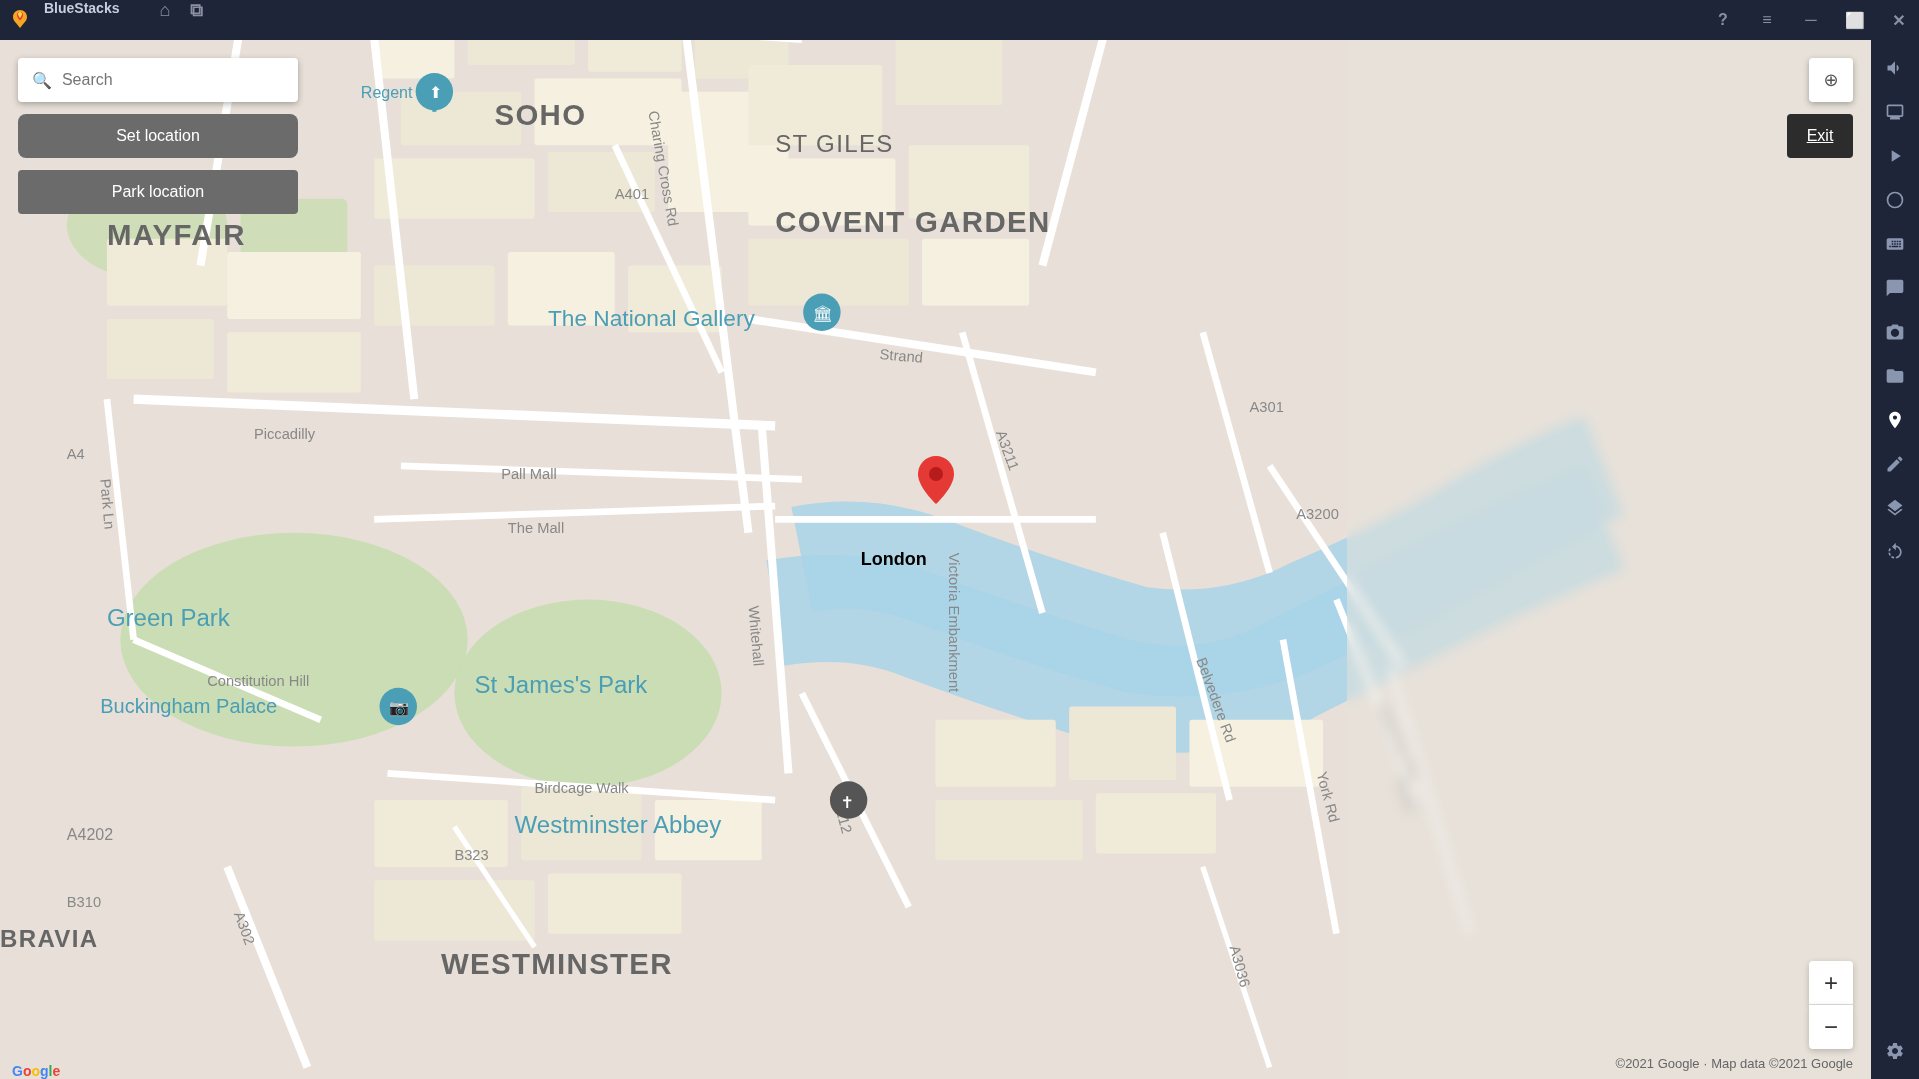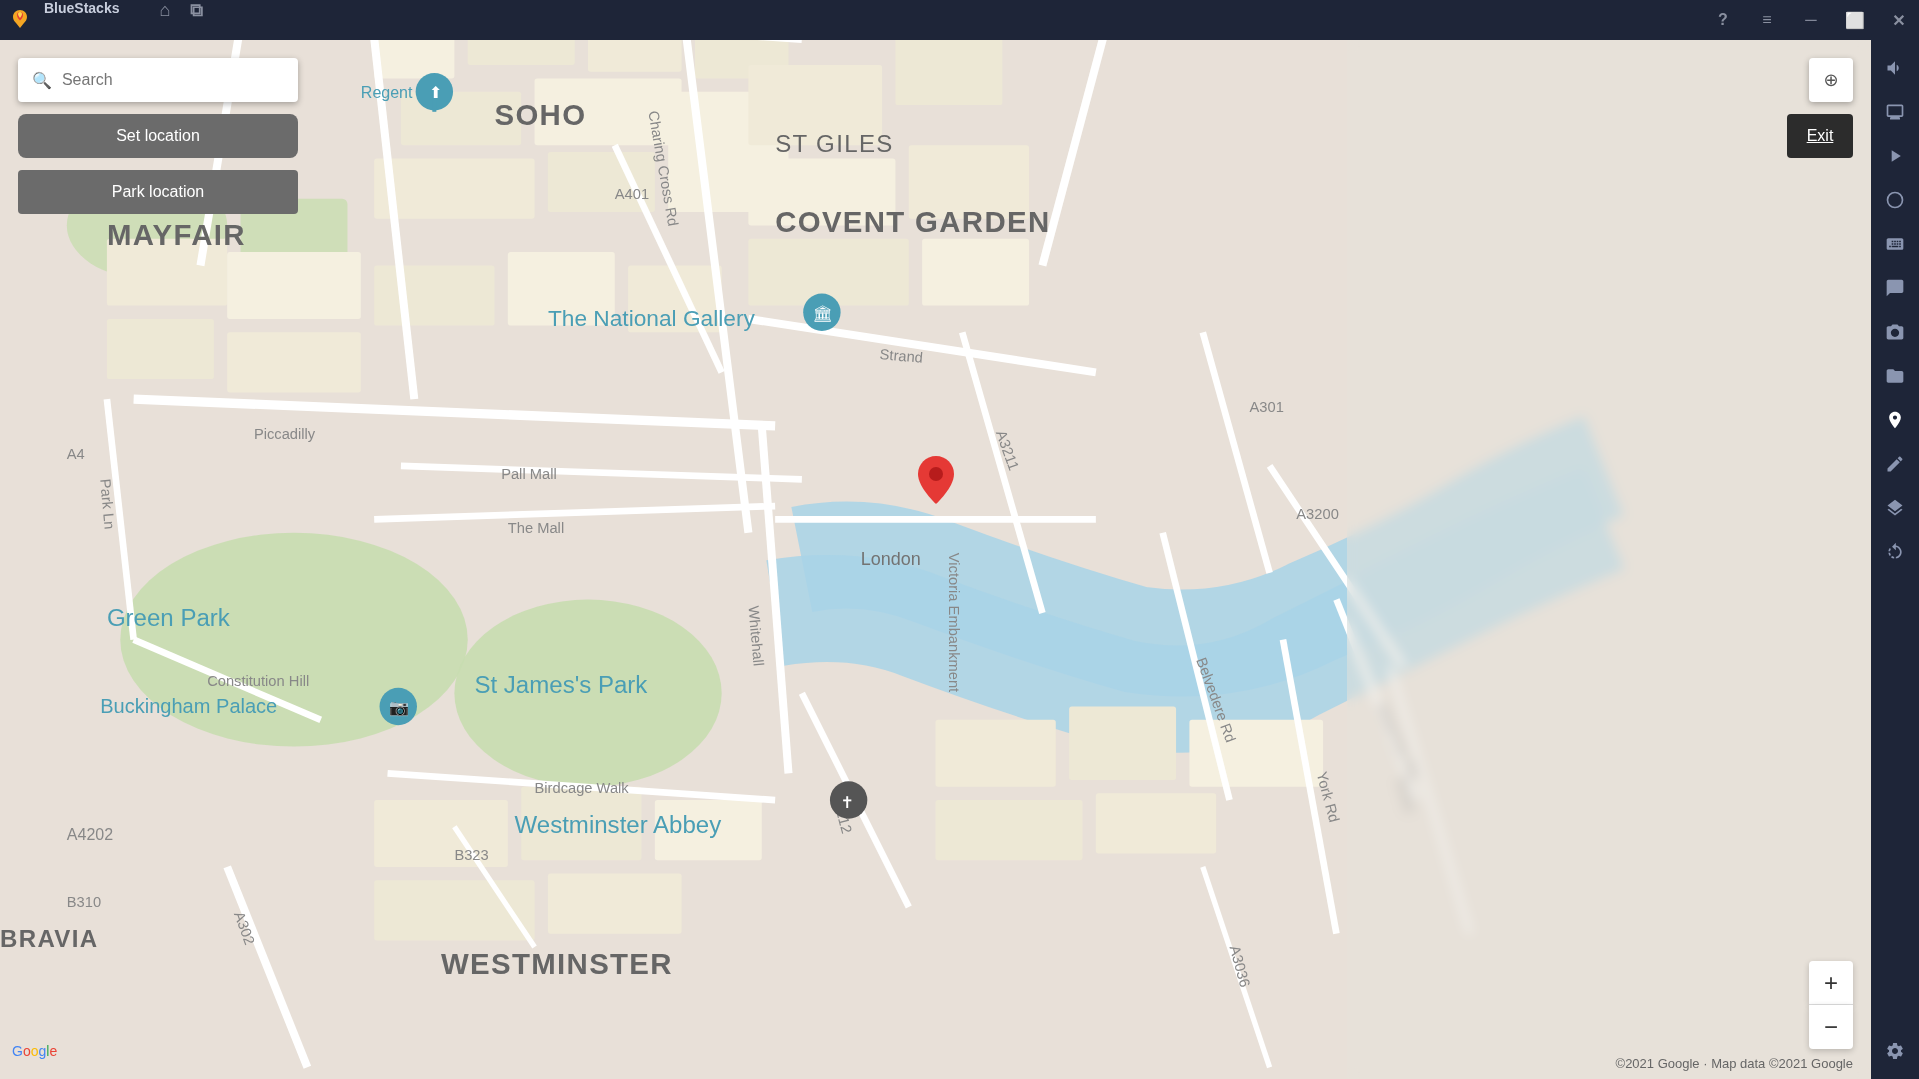--- a/index.html
+++ b/index.html
@@ -190,23 +190,23 @@
       font-size: 24px;
       cursor: pointer;
       display: flex; align-items: center; justify-content: center;
       color: #333;
     }
     .zoom-btn:first-child { border-radius: 4px 4px 0 0; border-bottom: 1px solid #ddd; }
     .zoom-btn:last-child { border-radius: 0 0 4px 4px; }
 
     #google-logo {
       position: absolute;
-      bottom: 20px; left: 12px;
+      bottom: 0; left: 12px;
       font-size: 14px;
-      font-weight: normal;
+      font-weight: bold;
       z-index: 10;
     }
     #google-logo span.g { color: #4285f4; }
     #google-logo span.o1 { color: #ea4335; }
     #google-logo span.o2 { color: #fbbc05; }
     #google-logo span.g2 { color: #4285f4; }
     #google-logo span.l { color: #34a853; }
     #google-logo span.e { color: #ea4335; }
 
     #copyright-text {
@@ -223,22 +223,22 @@
       left: 50%; top: 45%;
       transform: translate(-50%, -100%);
       z-index: 10;
     }
 
     
     #london-label {
       position: absolute;
       left: 46%; top: 49%;
       font-size: 18px;
-      font-weight: 400;
-      color: #737373;
+      font-weight: 700;
+      color: #000000;
       z-index: 9;
     }
 
     
     #map-blur-overlay {
       position: absolute;
       right: 0; top: 0;
       width: 28%;
       height: 100%;
       backdrop-filter: blur(6px);

